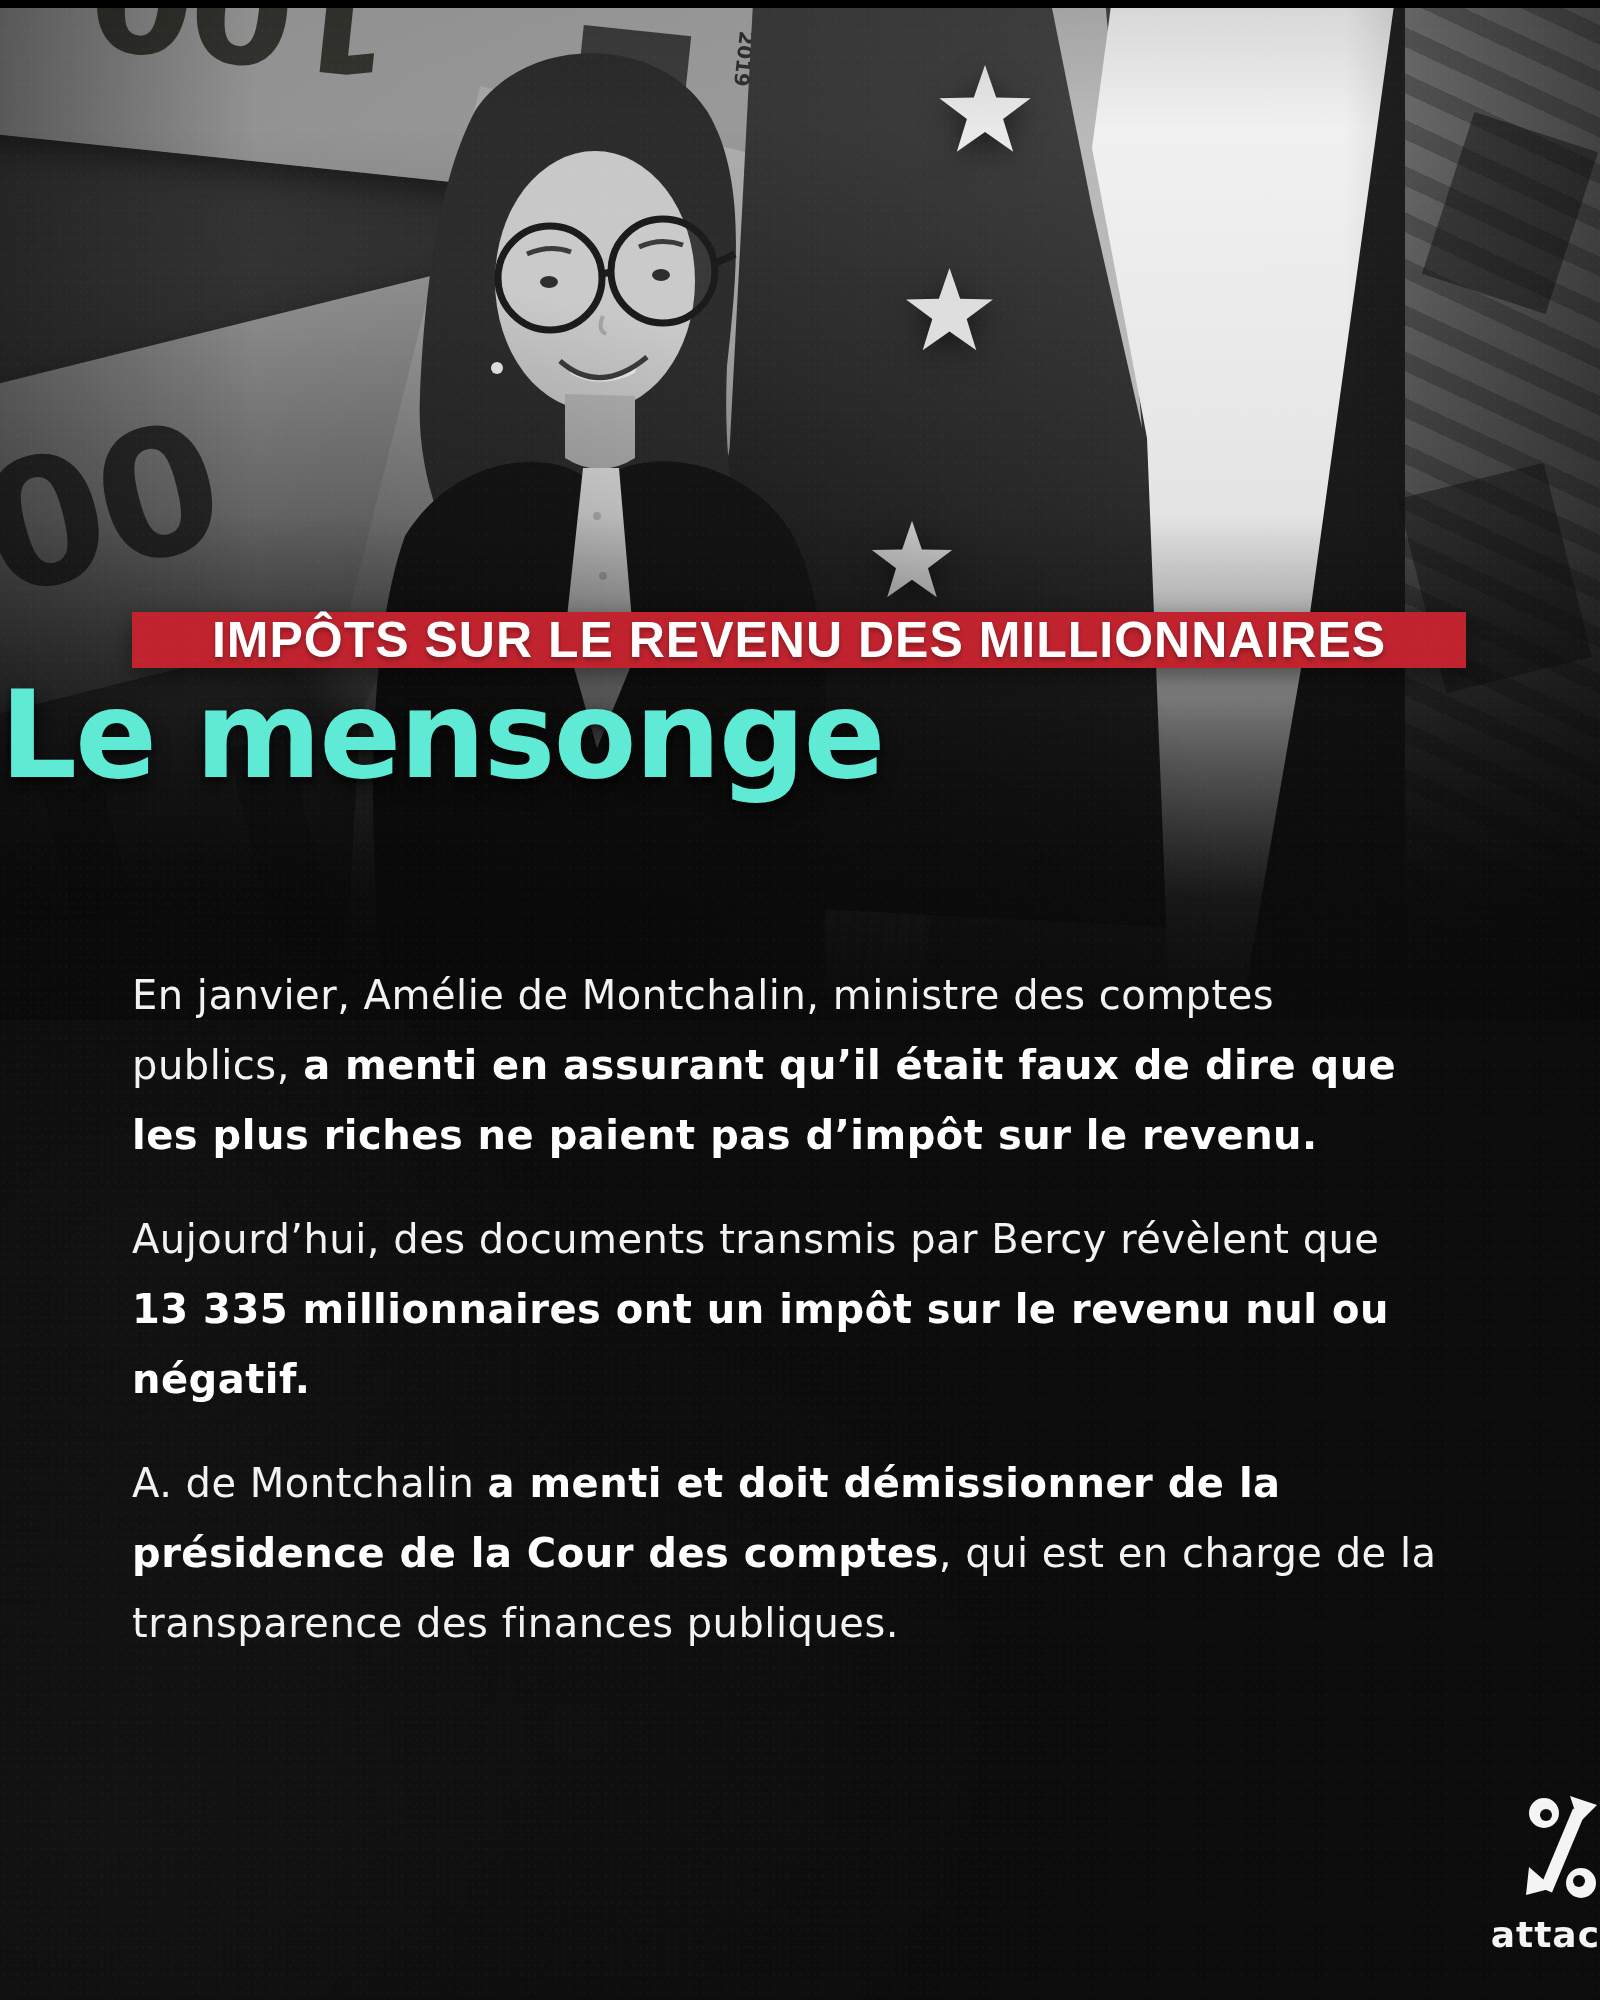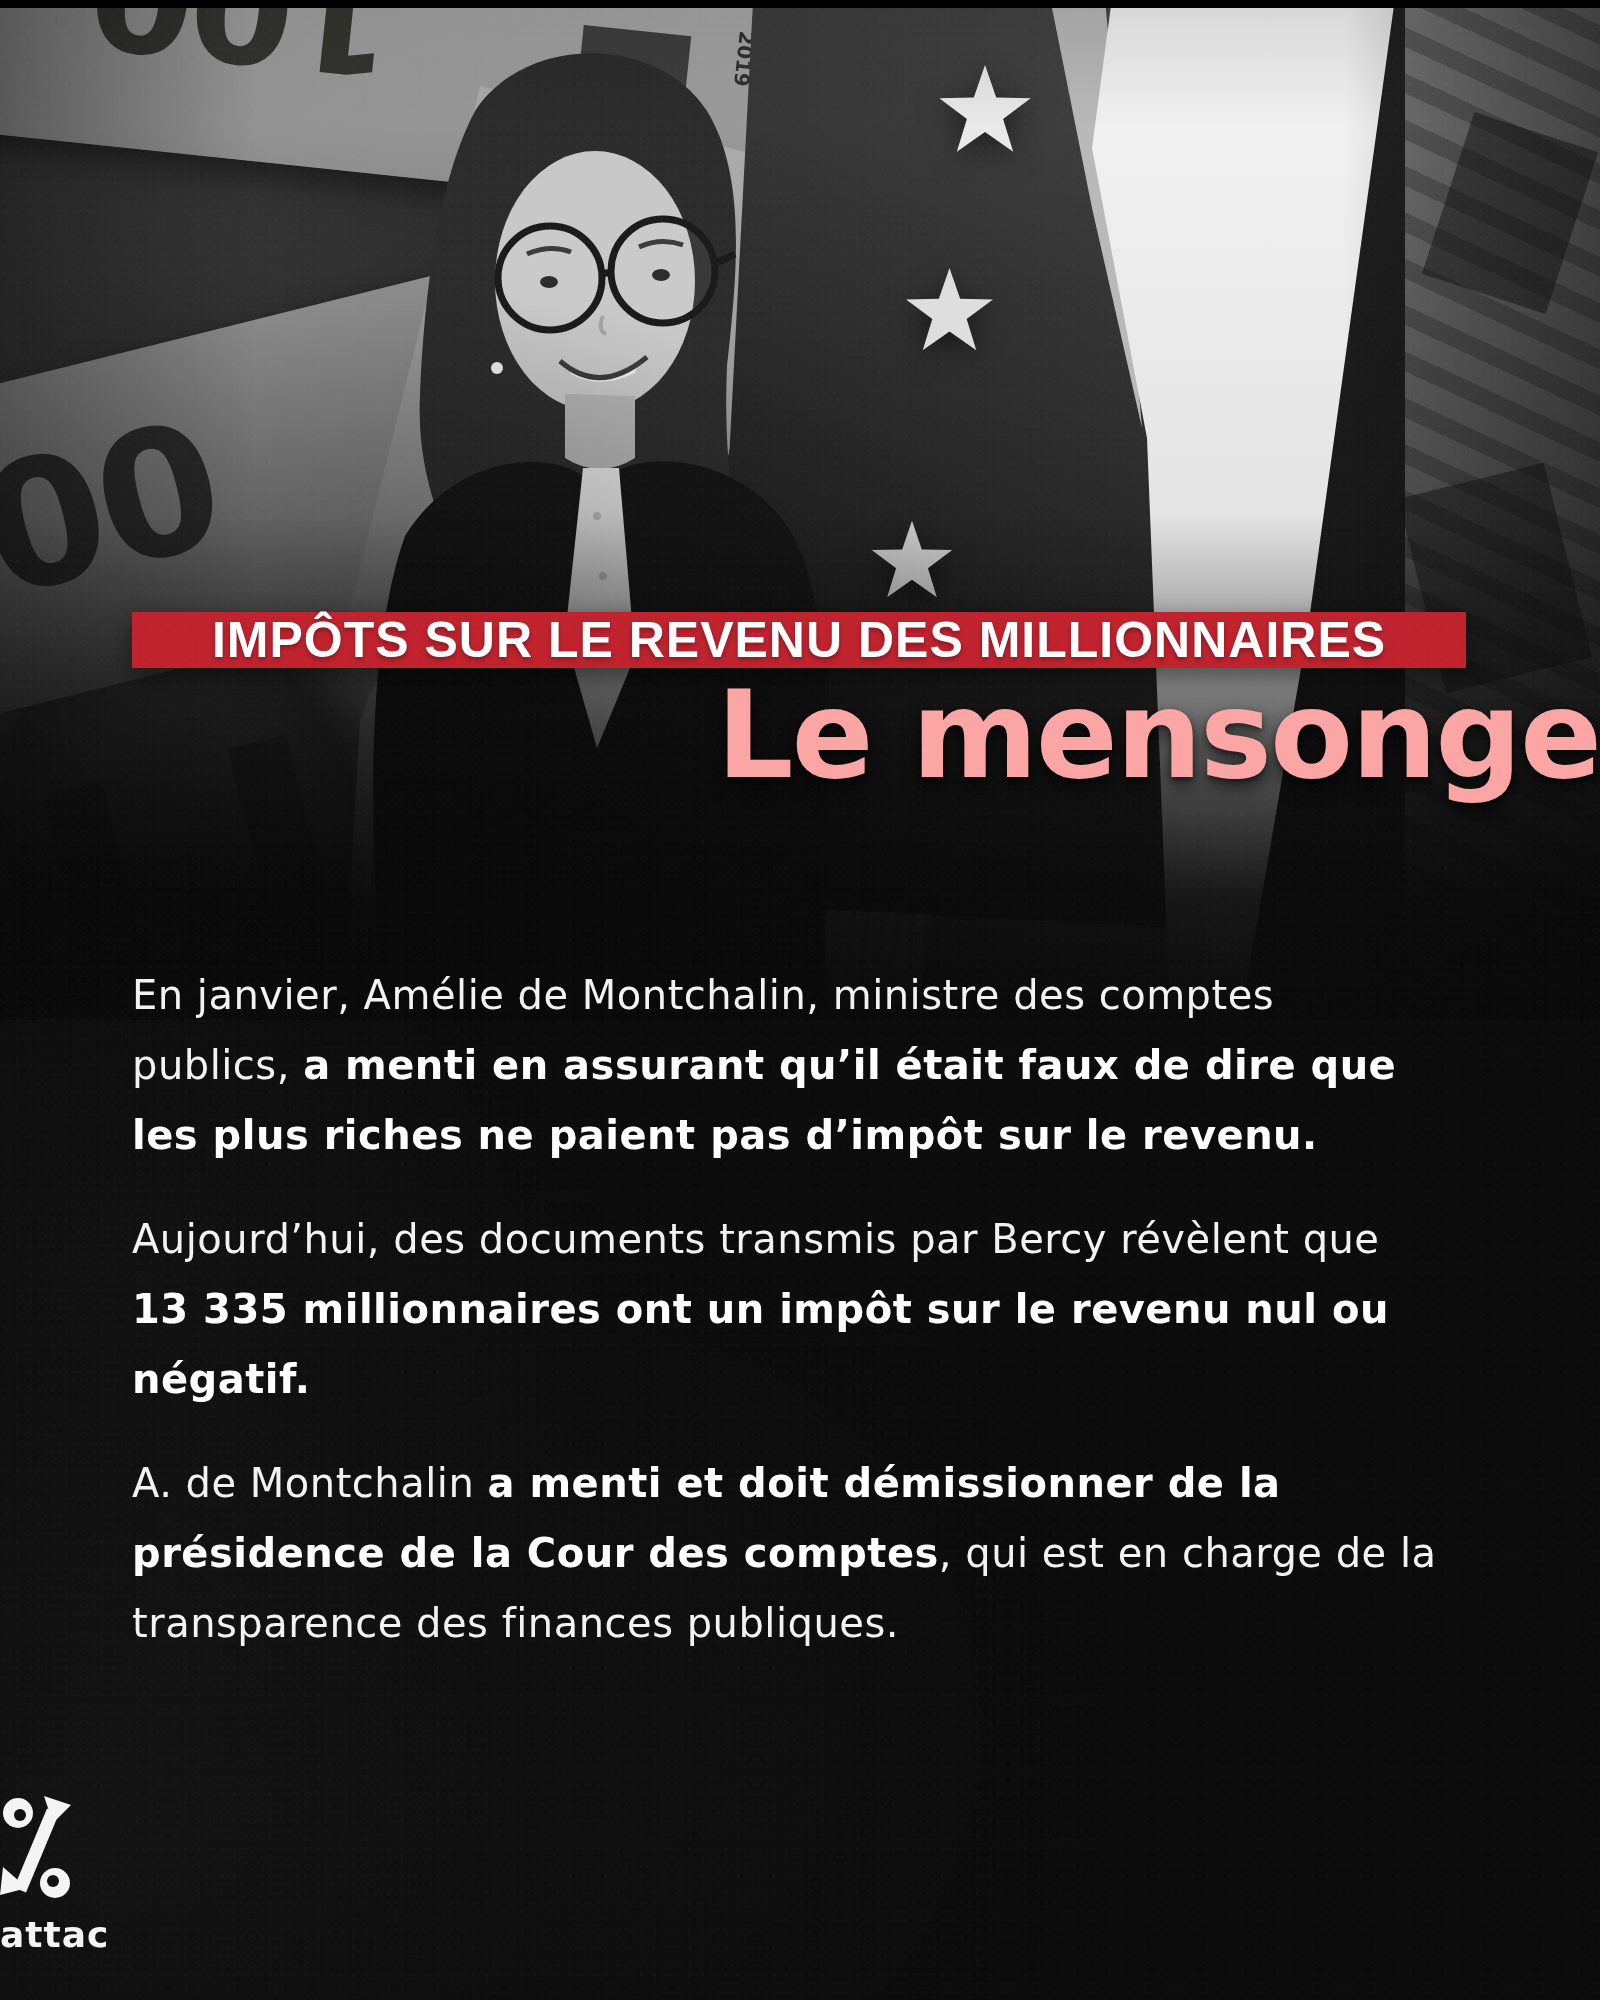--- a/index.html
+++ b/index.html
@@ -59,30 +59,30 @@
   .fade{position:absolute;inset:0;pointer-events:none;background:
     radial-gradient(ellipse at 16% 96%,rgba(8,8,8,.8),rgba(8,8,8,0) 52%),
     linear-gradient(90deg,rgba(8,8,8,.4),rgba(8,8,8,0) 16%,rgba(8,8,8,0) 84%,rgba(8,8,8,.45)),
     linear-gradient(180deg,rgba(8,8,8,.12) 0%,rgba(8,8,8,0) 12%,rgba(8,8,8,0) 50%,rgba(10,10,10,.55) 72%,rgba(11,11,11,.93) 88%,#0b0b0b 100%);}
   
   .banner{position:absolute;left:132px;top:604px;width:1334px;height:56px;z-index:7;
     display:flex;align-items:center;justify-content:center;
     box-shadow:0 8px 22px rgba(0,0,0,.45);}
   .banner span{font-family:"Liberation Sans",sans-serif;font-weight:bold;font-size:50px;
     letter-spacing:1px;color:#fff;white-space:nowrap;text-shadow:0 3px 5px rgba(0,0,0,.3);}
-  .title{position:absolute;left:0;right:0;top:664px;z-index:7;text-align:right;
-    font-weight:bold;font-size:121px;line-height:128px;letter-spacing:-2px;color:#fca5a5;
+  .title{position:absolute;left:0;right:0;top:664px;z-index:7;text-align:left;
+    font-weight:bold;font-size:121px;line-height:128px;letter-spacing:-2px;color:#5eead4;
     text-shadow:0 9px 18px rgba(0,0,0,.6),0 3px 5px rgba(0,0,0,.45);}
   .body-copy{position:absolute;left:132px;top:952px;width:1308px;z-index:7;
     font-size:40px;line-height:70px;letter-spacing:.5px;color:#f2f2f2;}
   .body-copy p{margin:0 0 34px 0;}
   .body-copy .b{font-weight:bold;color:#ffffff;}
   
   .logo{position:absolute;left:0;right:0;top:1788px;z-index:7;display:flex;
-    flex-direction:column;align-items:flex-start;}
+    flex-direction:column;align-items:flex-end;}
   .logo .wordmark{margin-top:12px;font-weight:bold;font-size:36px;letter-spacing:1px;color:#f4f4f4;}
   
   .grain{position:absolute;inset:0;z-index:9;pointer-events:none;opacity:.5;
     background-image:
       radial-gradient(rgba(255,255,255,.04) 1px,rgba(255,255,255,0) 1.3px),
       radial-gradient(rgba(255,255,255,.028) 1px,rgba(255,255,255,0) 1.7px),
       radial-gradient(circle at 9% 64%,rgba(255,255,255,.05),rgba(255,255,255,0) 24%),
       radial-gradient(circle at 5% 91%,rgba(255,255,255,.06),rgba(255,255,255,0) 20%),
       radial-gradient(circle at 36% 86%,rgba(255,255,255,.035),rgba(255,255,255,0) 28%);
     background-size:7px 9px,12px 14px,100% 100%,100% 100%,100% 100%;}

